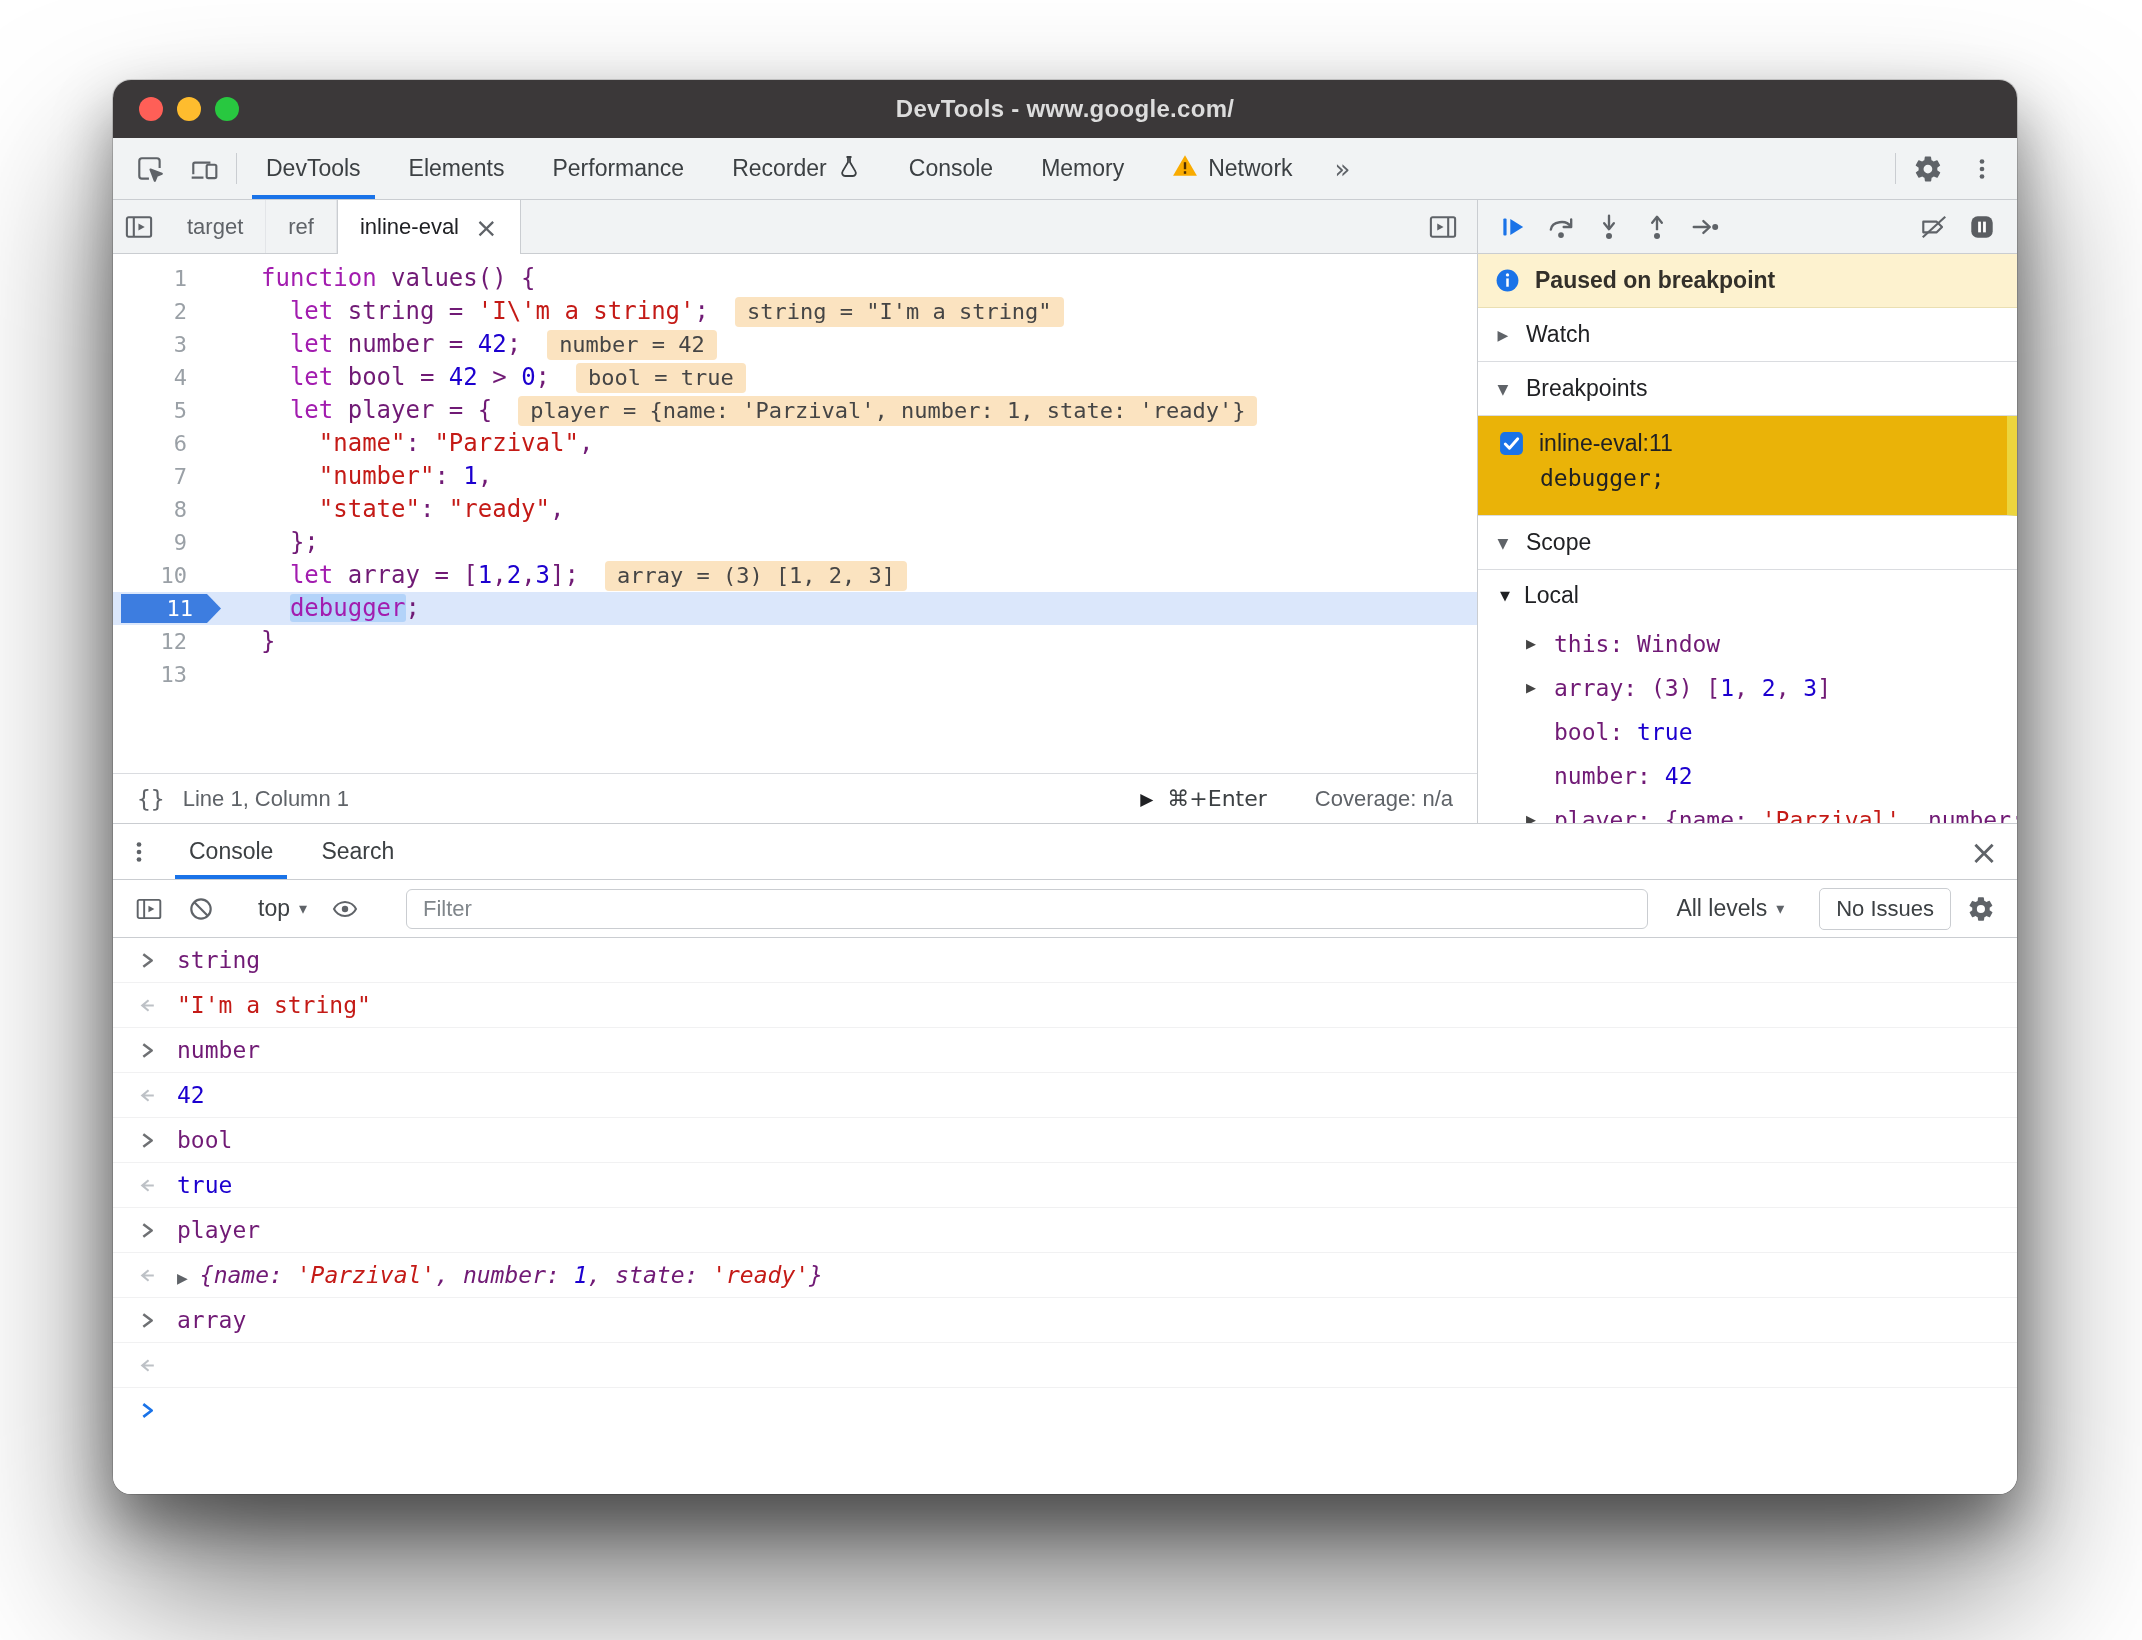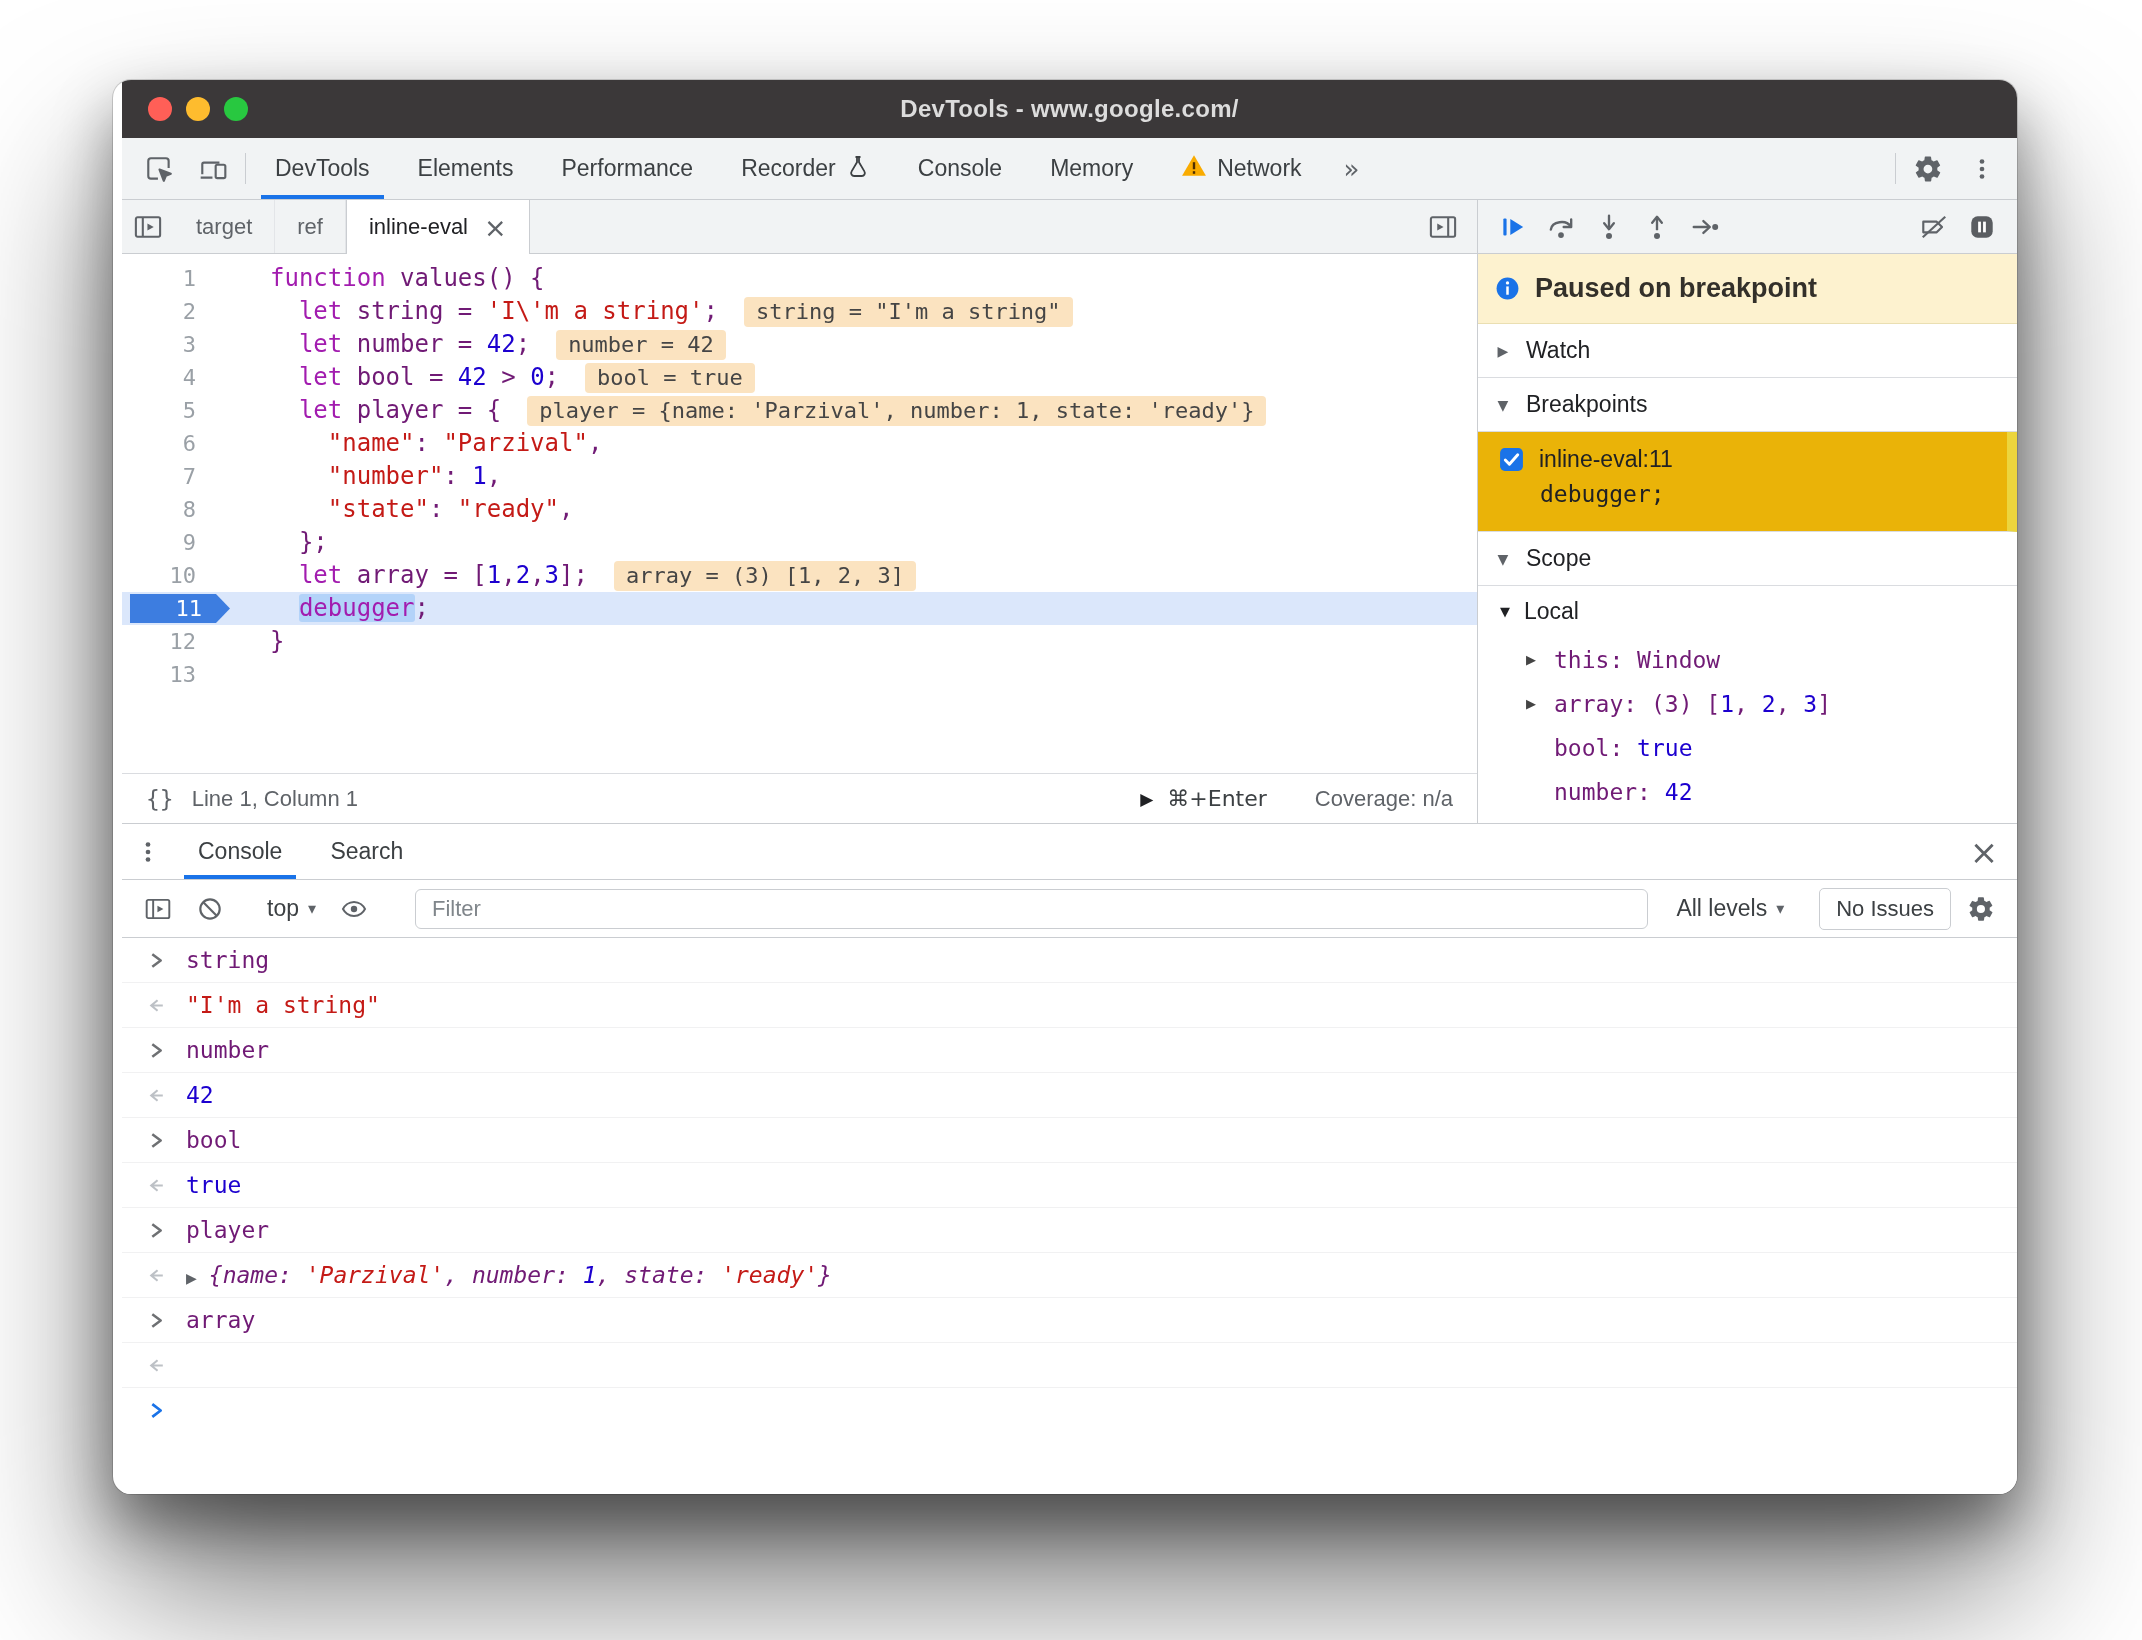--- a/index.html
+++ b/index.html
@@ -8,21 +8,20 @@
     width: 2142px; height: 1640px; position: relative; overflow: hidden;
     background: #ffffff;
     font-family: "Liberation Sans", sans-serif;
     color: #202124;
   }
   .win {
     position: absolute; left: 113px; top: 80px; width: 1904px; height: 1414px;
     border-radius: 18px; background: #fff; overflow: hidden;
     display: flex; flex-direction: column;
     box-shadow: 0 30px 60px rgba(0,0,0,.40), 0 90px 160px rgba(0,0,0,.55), 0 0 0 1px rgba(0,0,0,.15);
-    padding-left: 9px;
   }
   
   .titlebar { height: 58px; flex: none; background: #3b3839; display: flex; align-items: center; justify-content: center; position: relative; }
   .traffic { position: absolute; left: 26px; top: 50%; transform: translateY(-50%); display: flex; gap: 14px; }
   .light { width: 24px; height: 24px; border-radius: 50%; }
   .title { color: #dcdcdc; font-size: 24px; font-weight: 700; letter-spacing: .3px; }
   
   .main-toolbar { height: 62px; flex: none; background: #f1f3f4; border-bottom: 1px solid #cacdd1; display: flex; align-items: stretch; padding-left: 10px; }
   .tool-btn { width: 54px; display: flex; align-items: center; justify-content: center; cursor: pointer; flex: none; }
   .tool-btn svg { width: 30px; height: 30px; }
@@ -63,21 +62,21 @@
   .sb-right { margin-left: auto; display: flex; align-items: center; gap: 14px; color: #3c4043; }
   .glyph { font-family: "DejaVu Sans", sans-serif; }
   .sb-run { font-size: 17px; color: #202124; }
   .sb-coverage { margin-left: 34px; color: #5f6368; }
   
   .sidebar { width: 540px; flex: none; border-left: 1px solid #cacdd1; display: flex; flex-direction: column; min-height: 0; overflow: hidden; background: #fff; }
   .debug-toolbar { height: 54px; flex: none; background: #f1f3f4; border-bottom: 1px solid #cacdd1; display: flex; align-items: center; padding: 0 12px; gap: 2px; }
   .dbg-btn { width: 46px; height: 44px; display: flex; align-items: center; justify-content: center; cursor: pointer; flex: none; }
   .dbg-btn svg { width: 30px; height: 30px; }
   .dbg-spacer { flex: 1; }
-  .paused-banner { height: 70px; flex: none; background: #fdf2cf; display: flex; align-items: center; gap: 14px; padding: 0 16px; font-size: 27px; font-weight: 700; color: #33302a; border-bottom: 1px solid #eadfb2; }
+  .paused-banner { height: 54px; flex: none; background: #fdf2cf; display: flex; align-items: center; gap: 14px; padding: 0 16px; font-size: 23px; font-weight: 700; color: #33302a; border-bottom: 1px solid #eadfb2; }
   .paused-banner svg { width: 27px; height: 27px; flex: none; }
   .side-section { height: 54px; flex: none; display: flex; align-items: center; gap: 14px; padding: 0 16px; font-size: 23px; color: #202124; border-bottom: 1px solid #dadce0; background: #fff; cursor: pointer; }
   .tri { font-family: "DejaVu Sans", sans-serif; font-size: 14px; color: #5f6368; width: 18px; text-align: center; flex: none; }
   .bp-item { height: 100px; flex: none; background: #eab308; border-right: 10px solid #ecd53d; border-bottom: 1px solid #dadce0; padding-top: 14px; }
   .bp-row1 { display: flex; align-items: center; gap: 14px; padding-left: 20px; font-size: 23px; color: #202124; }
   .bp-row1 svg { width: 27px; height: 27px; flex: none; }
   .bp-row2 { margin-top: 8px; padding-left: 62px; font-family: "DejaVu Sans Mono", monospace; font-size: 23px; color: #202124; }
   .local-row { height: 50px; flex: none; display: flex; align-items: center; gap: 10px; padding-left: 18px; font-size: 23px; color: #202124; cursor: pointer; }
   .local-row .tri { color: #202124; font-size: 13px; }
   .scope-list { flex: 1; min-height: 0; overflow: hidden; font-family: "DejaVu Sans Mono", monospace; font-size: 23px; padding-top: 2px; }

